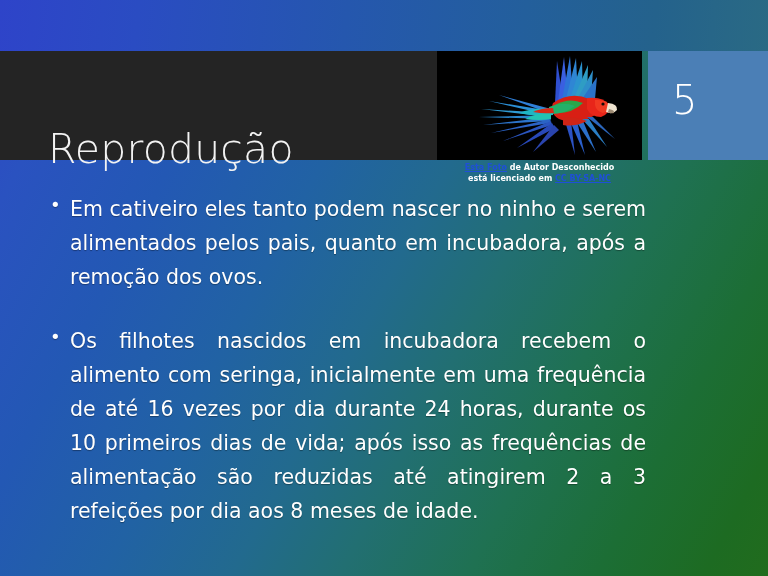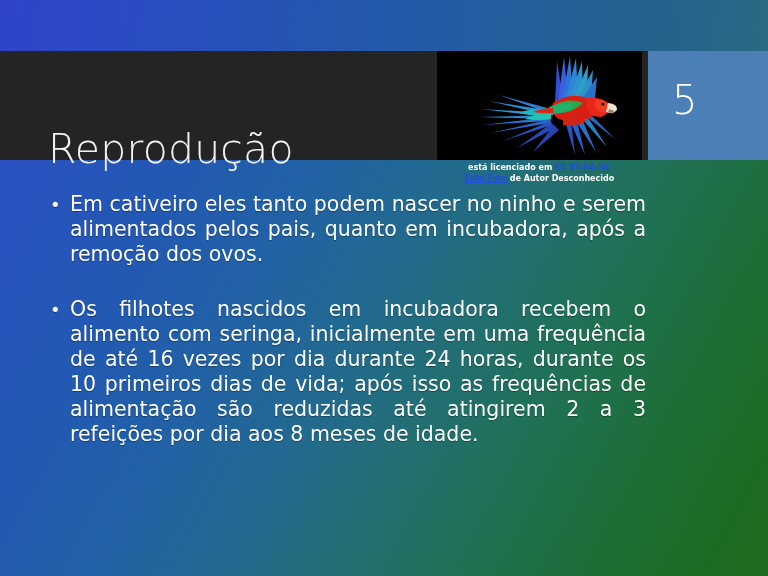--- a/index.html
+++ b/index.html
@@ -40,21 +40,20 @@
     background: linear-gradient(96deg, #2e44c9 0%, #2a4cc2 18%, #2557ae 45%, #235f9c 68%, #24628c 85%, #2a6a84 100%);
   }
 
   
   .title-bar {
     position: absolute;
     left: 0; top: 51px;
     width: 641px;
     height: 109px;
     background: #242424;
-    padding-left: 28px;
   }
   .title-text {
     position: absolute;
     left: 48px;
     top: 74px;
     font-size: 41px;
     font-weight: 300;
     color: #f3f3f3;
     letter-spacing: 0.2px;
     white-space: nowrap;
@@ -121,21 +120,21 @@
     left: 46px;
     top: 192px;
     width: 600px;
   }
   .bullet {
     position: relative;
     display: block;
     padding-left: 24px;
     color: #ffffff;
     font-size: 20.5px;
-    line-height: 25px;
+    line-height: 34px;
     text-align: justify;
     font-weight: 400;
     font-family: "DejaVu Sans", sans-serif;
     text-shadow: 0 1px 1px rgba(0,0,0,0.35);
   }
   .bullet + .bullet {
     margin-top: 30px;
   }
   .bullet::before {
     content: "\2022";
@@ -212,22 +211,22 @@
         <path d="M139 70 L159 101 L146 70 Z" fill="#2b6fc9"></path>
         <path d="M145 68 L170 96 L152 68 Z" fill="#2a7ec4"></path>
         <path d="M150 66 L178 88 L156 66 Z" fill="#2b66bc"></path>
       </g>
 
       <path d="M126 66 Q140 66 150 70 Q138 76 126 74 Z" fill="#cf2416"></path>
     </svg>
   </div>
 
   <div class="attribution">
+    <div><span class="lnk">Esta Foto</span><span> de Autor Desconhecido</span></div>
     <div><span>está licenciado em </span><span class="lnk">CC BY-SA-NC</span></div>
-    <div><span class="lnk">Esta Foto</span><span> de Autor Desconhecido</span></div>
   </div>
 
   <div class="num-panel">
     <div class="num-text">5</div>
   </div>
 
   <div class="body-area">
     <div class="bullet">
       <span class="txt">Em cativeiro eles tanto podem nascer no ninho e serem alimentados pelos pais, quanto em incubadora, após a remoção dos ovos.</span>
     </div>

